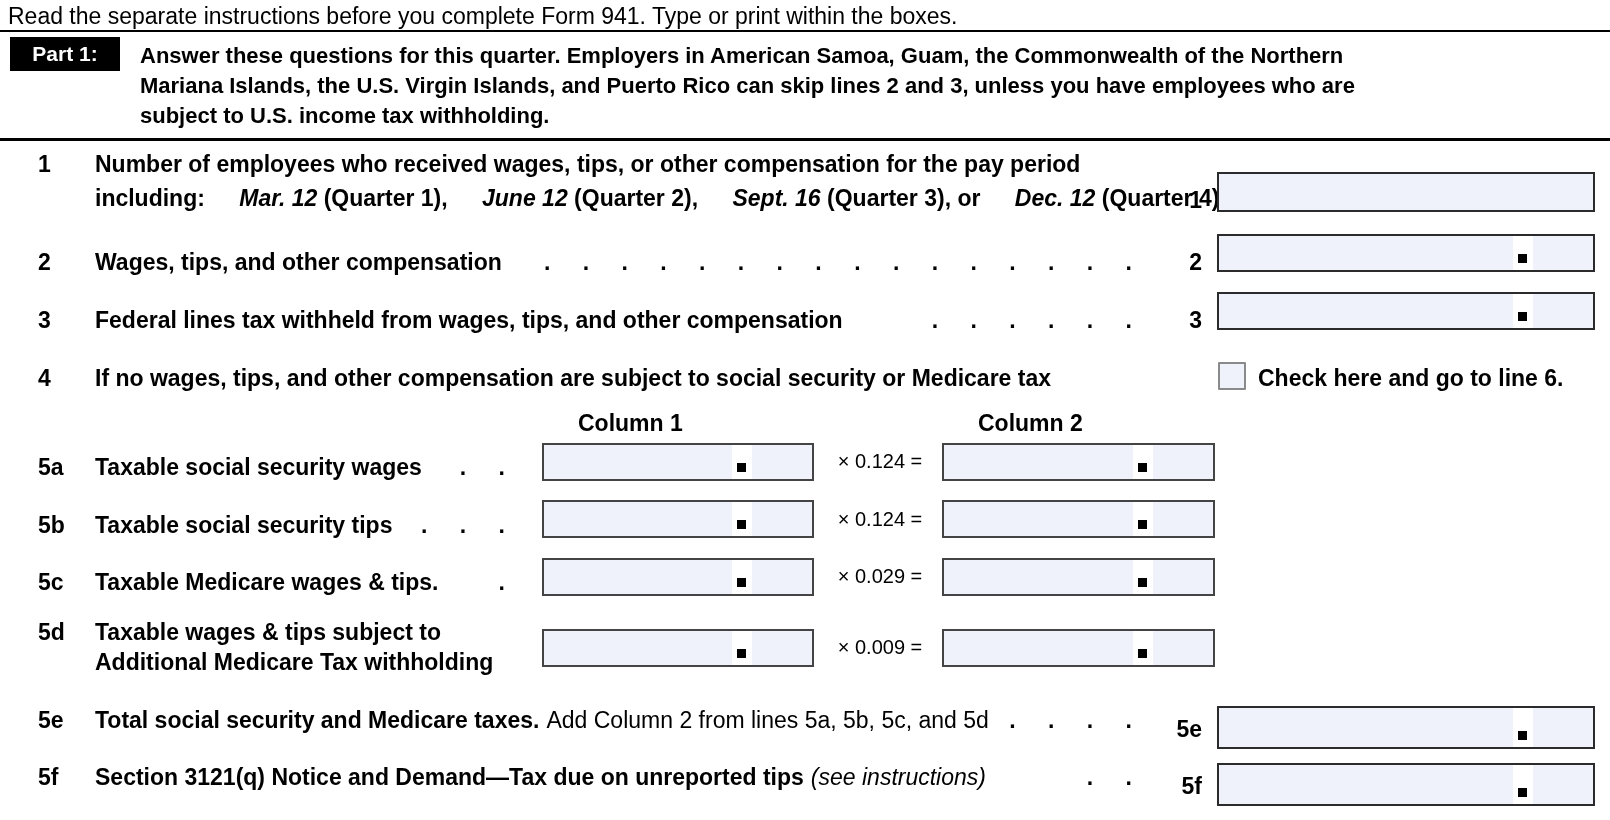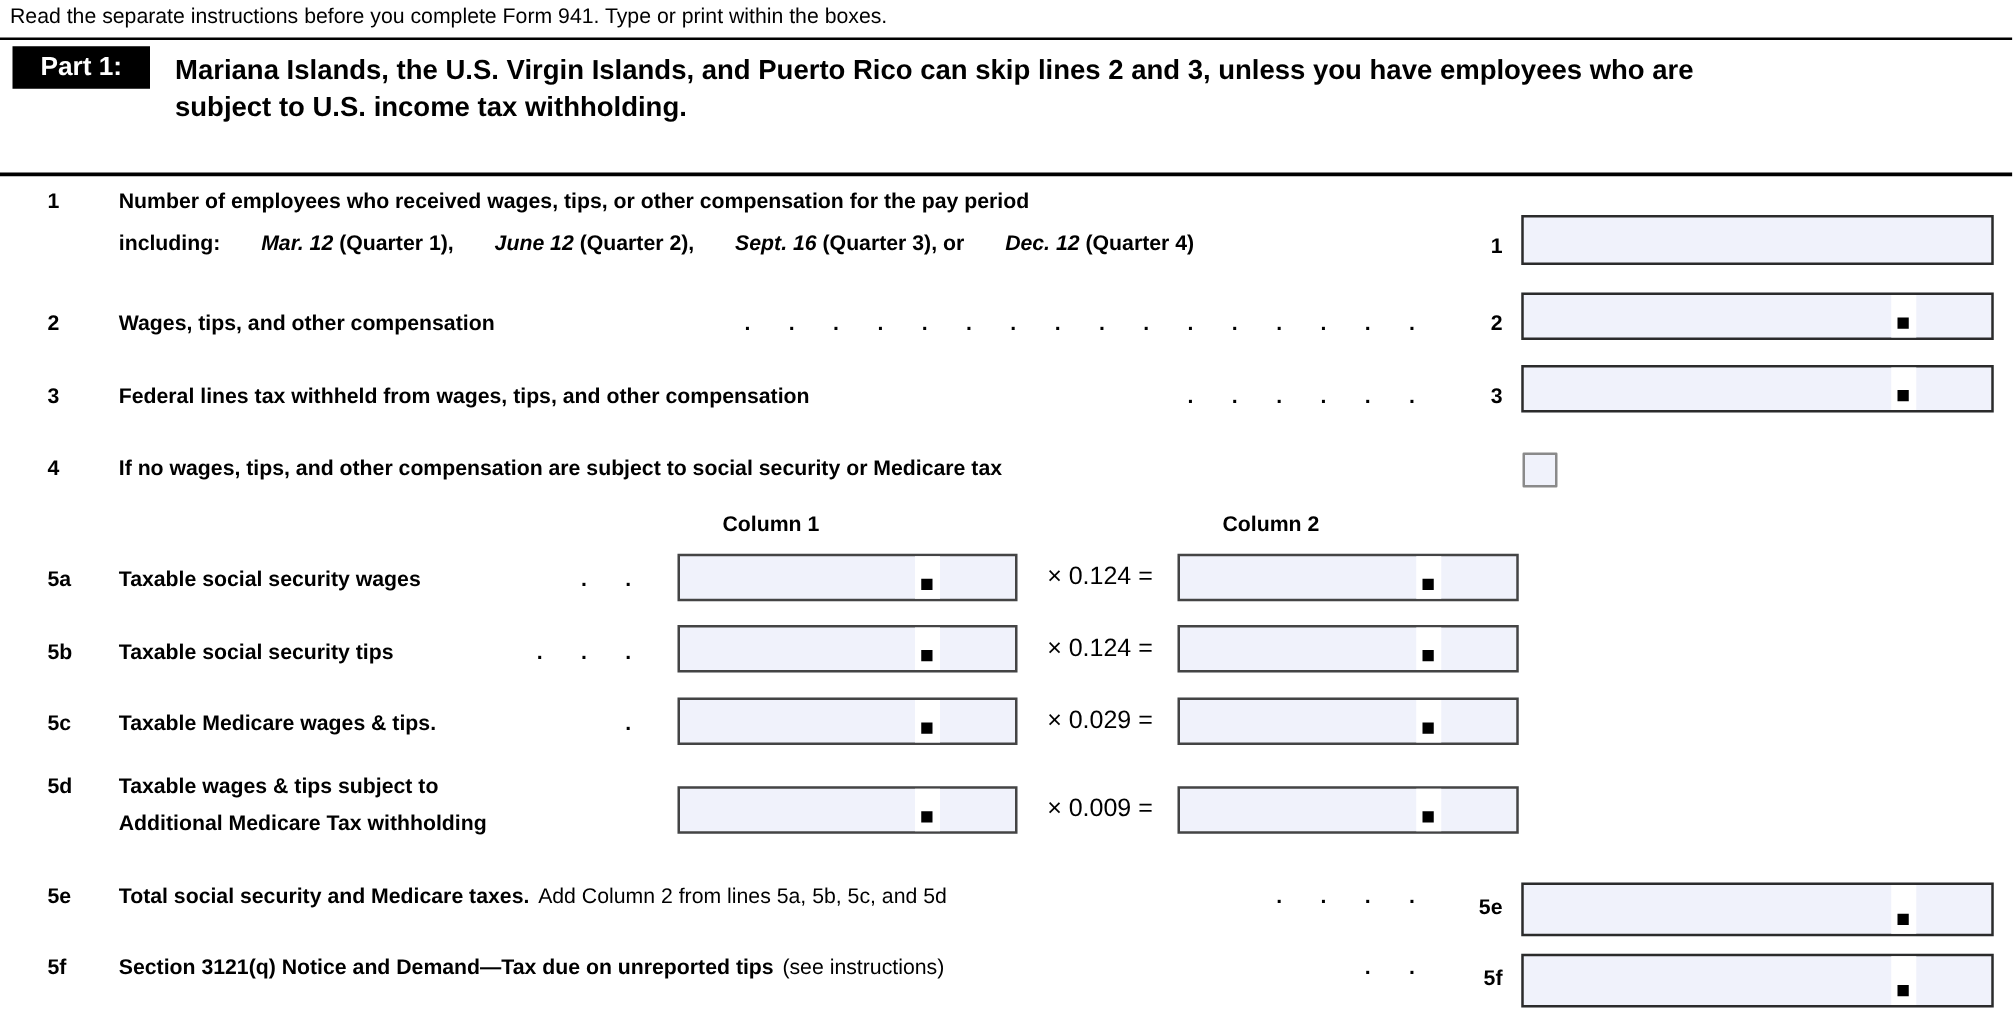--- a/index.html
+++ b/index.html
@@ -1,21 +1,21 @@
 <!DOCTYPE html>
 <html><head>
 <meta charset="utf-8">
 <style>
   html,body { margin:0; padding:0; background:#ffffff; }
   body { font-family:"Liberation Sans", sans-serif; color:#000; }
   .page { position:relative; width:1610px; height:820px; background:#fff; overflow:hidden; }
   .abs { position:absolute; }
   .b { font-weight:bold; }
   .i { font-style:italic;margin-left:28px; }
-  .t { font-size:17px; white-space:nowrap; }
+  .t { font-size:23px; white-space:nowrap; }
   .t22 { font-size:22px; }
   .rule { left:0; width:1610px; background:#000; }
   .part1-bar { left:10px; top:37px; width:110px; height:34px; background:#000; color:#fff;
                font-size:21px; font-weight:bold; text-align:center; line-height:34px; }
   .heading { left:140px; top:41px; line-height:30px; font-weight:bold; }
   .heading div { white-space:nowrap; }
   .lnum { left:38px; font-weight:bold; }
   .desc { left:95px; font-weight:bold;text-align:center; }
   .rnum { left:1140px; width:62px; text-align:right; font-weight:bold; }
   .leader { font-weight:bold; word-spacing:26px; white-space:nowrap; }
@@ -33,20 +33,21 @@
 </head>
 <body>
 
 <div class="page">
 
   <div class="abs t" style="left:8px; top:3px;">Read the separate instructions before you complete Form 941. Type or print within the boxes.</div>
   <div class="abs rule" style="top:30px; height:2px;"></div>
 
   <div class="abs part1-bar">Part 1:</div>
   <div class="abs t t22 heading">
+    <div>Answer these questions for this quarter. Employers in American Samoa, Guam, the Commonwealth of the Northern</div>
     <div>Mariana Islands, the U.S. Virgin Islands, and Puerto Rico can skip lines 2 and 3, unless you have employees who are</div>
     <div>subject to U.S. income tax withholding.</div>
   </div>
   <div class="abs rule" style="top:138px; height:3px;"></div>
 
   <div class="abs t lnum" style="top:151px;">1</div>
   <div class="abs t desc" style="top:151px;">Number of employees who received wages, tips, or other compensation for the pay period</div>
   <div class="abs t desc" style="top:185px;"><span class="b">including: </span><span class="b i">Mar. 12</span><span class="b"> (Quarter 1), </span><span class="b i">June 12</span><span class="b"> (Quarter 2), </span><span class="b i">Sept. 16</span><span class="b"> (Quarter 3), or </span><span class="b i">Dec. 12</span><span class="b"> (Quarter 4)</span></div>
   <div class="abs t rnum" style="top:187px;">1</div>
   <div class="abs inbox bigbox t" style="top:172px; height:40px;"></div>
@@ -67,20 +68,21 @@
   <div class="abs t rnum" style="top:307px;">3</div>
   <div class="abs inbox bigbox" style="top:292px; height:38px;">
     <span class="t"></span>
     <div class="cents"></div>
     <div class="dsq"></div>
   </div>
 
   <div class="abs t lnum" style="top:365px;">4</div>
   <div class="abs t desc" style="top:365px;">If no wages, tips, and other compensation are subject to social security or Medicare tax</div>
   <div class="abs chk"></div>
+  <div class="abs t b" style="left:1258px; top:365px;">Check here and go to line 6.</div>
 
   <div class="abs t colhdr" style="left:578px; top:410px;">Column 1</div>
   <div class="abs t colhdr" style="left:978px; top:410px;">Column 2</div>
 
   <div class="abs t lnum" style="top:454px;">5a</div>
   <div class="abs t desc" style="top:454px;">Taxable social security wages</div>
   <div class="abs t leader" style="right:1105px; top:454px;">. .</div>
   <div class="abs inbox colbox1" style="top:443px; height:38px;">
     <span class="t"></span>
     <div class="cents"></div>
@@ -142,21 +144,21 @@
   <div class="abs t desc" style="top:707px;"><span class="b">Total social security and Medicare taxes.</span><span style="font-weight:normal; margin-left:7px;margin-top:44px;">Add Column 2 from lines 5a, 5b, 5c, and 5d</span></div>
   <div class="abs t leader" style="right:478px; top:707px;">. . . .</div>
   <div class="abs t rnum" style="top:716px;">5e</div>
   <div class="abs inbox bigbox" style="top:706px; height:43px;">
     <span class="t"></span>
     <div class="cents"></div>
     <div class="dsq"></div>
   </div>
 
   <div class="abs t lnum" style="top:764px;">5f</div>
-  <div class="abs t desc" style="top:764px;"><span class="b">Section 3121(q) Notice and Demand—Tax due on unreported tips</span><span style="font-weight:normal; margin-left:7px;">(see instructions)</span></div>
+  <div class="abs t desc" style="top:764px;"><span class="b">Section 3121(q) Notice and Demand—Tax due on unreported tips</span><span style="font-weight:normal; margin-left:7px;font-style:italic;">(see instructions)</span></div>
   <div class="abs t leader" style="right:478px; top:764px;">. .</div>
   <div class="abs t rnum" style="top:773px;">5f</div>
   <div class="abs inbox bigbox" style="top:763px; height:43px;">
     <span class="t"></span>
     <div class="cents"></div>
     <div class="dsq"></div>
   </div>
 
 </div>
 

